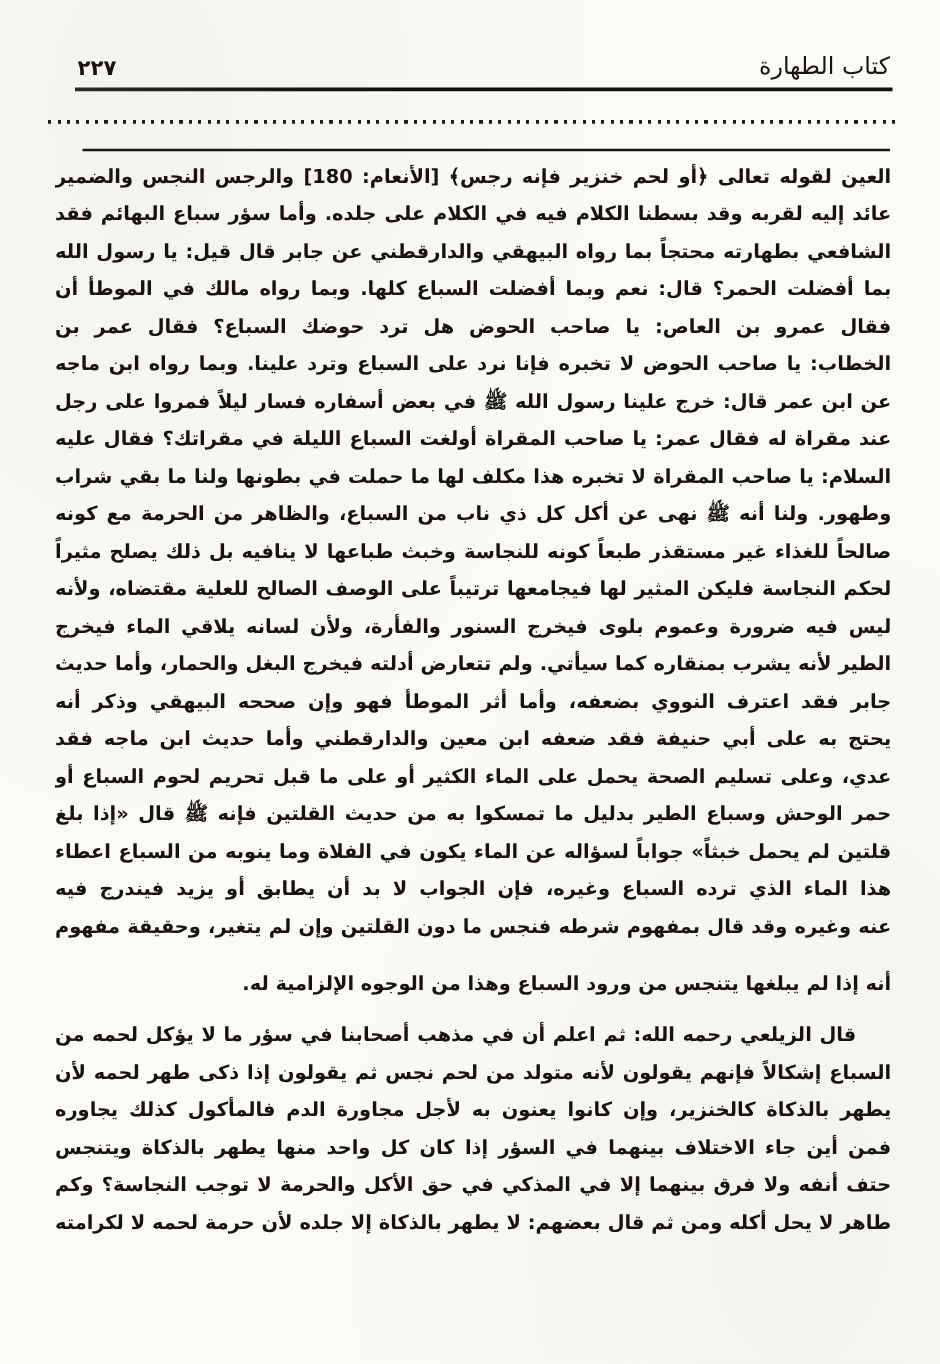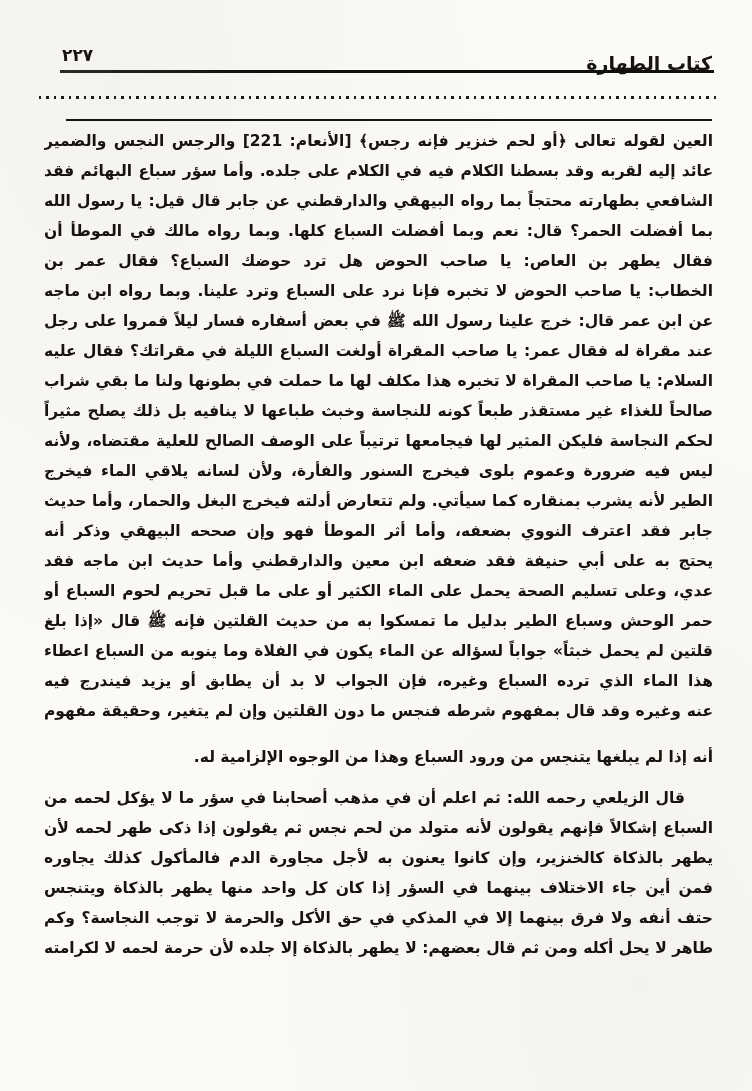--- a/index.html
+++ b/index.html
@@ -10,24 +10,24 @@
     background:
       radial-gradient(ellipse at 15% 8%, rgba(120,110,90,0.05), transparent 45%),
       radial-gradient(ellipse at 85% 90%, rgba(120,110,90,0.05), transparent 45%),
       #fbfaf5;
     font-family: "DejaVu Sans", sans-serif;
     color: #17130e;
     overflow: hidden;
   }
   .chapter-title {
     position: absolute;
-    top: 52px;
+    top: 42px;
     right: 40px;
     font-size: 19px;
-    font-weight: 700;
+    font-weight: 400;
     margin-left: 12px;
   }
   .page-number {
     position: absolute;
     top: 45px;
     left: 62px;
     font-size: 17px;
     font-weight: 700;
     letter-spacing: 1px;
   }
@@ -85,29 +85,30 @@
   <div class="chapter-title">كتاب الطهارة</div>
   <div class="page-number">٢٢٧</div>
 
   <div class="header-rule"></div>
   <div class="dots-rule"></div>
   <div class="matn-rule"></div>
 
   <main class="text-block">
 
     <div class="para para-1">
-      <div class="line">العين لقوله تعالى ﴿أو لحم خنزير فإنه رجس﴾ [الأنعام: 221] والرجس النجس والضمير</div>
+      <div class="line">العين لقوله تعالى ﴿أو لحم خنزير فإنه رجس﴾ [الأنعام: 180] والرجس النجس والضمير</div>
       <div class="line">عائد إليه لقربه وقد بسطنا الكلام فيه في الكلام على جلده. وأما سؤر سباع البهائم فقد قال</div>
       <div class="line">الشافعي بطهارته محتجاً بما رواه البيهقي والدارقطني عن جابر قال قيل: يا رسول الله أنتوضأ</div>
       <div class="line">بما أفضلت الحمر؟ قال: نعم وبما أفضلت السباع كلها. وبما رواه مالك في الموطأ أن</div>
-      <div class="line">فقال يطهر بن العاص: يا صاحب الحوض هل ترد حوضك السباع؟ فقال عمر بن</div>
+      <div class="line">فقال عمرو بن العاص: يا صاحب الحوض هل ترد حوضك السباع؟ فقال عمر بن</div>
       <div class="line">الخطاب: يا صاحب الحوض لا تخبره فإنا نرد على السباع وترد علينا. وبما رواه ابن ماجه</div>
       <div class="line">عن ابن عمر قال: خرج علينا رسول الله ﷺ في بعض أسفاره فسار ليلاً فمروا على رجل</div>
       <div class="line">عند مقراة له فقال عمر: يا صاحب المقراة أولغت السباع الليلة في مقراتك؟ فقال عليه</div>
       <div class="line">السلام: يا صاحب المقراة لا تخبره هذا مكلف لها ما حملت في بطونها ولنا ما بقي شراب</div>
+      <div class="line">وطهور. ولنا أنه ﷺ نهى عن أكل كل ذي ناب من السباع، والظاهر من الحرمة مع كونه</div>
       <div class="line">صالحاً للغذاء غير مستقذر طبعاً كونه للنجاسة وخبث طباعها لا ينافيه بل ذلك يصلح مثيراً</div>
       <div class="line">لحكم النجاسة فليكن المثير لها فيجامعها ترتيباً على الوصف الصالح للعلية مقتضاه، ولأنه</div>
       <div class="line">ليس فيه ضرورة وعموم بلوى فيخرج السنور والفأرة، ولأن لسانه يلاقي الماء فيخرج سباع</div>
       <div class="line">الطير لأنه يشرب بمنقاره كما سيأتي. ولم تتعارض أدلته فيخرج البغل والحمار، وأما حديث</div>
       <div class="line">جابر فقد اعترف النووي بضعفه، وأما أثر الموطأ فهو وإن صححه البيهقي وذكر أنه مرسل</div>
       <div class="line">يحتج به على أبي حنيفة فقد ضعفه ابن معين والدارقطني وأما حديث ابن ماجه فقد ضعفه ابن</div>
       <div class="line">عدي، وعلى تسليم الصحة يحمل على الماء الكثير أو على ما قبل تحريم لحوم السباع أو على</div>
       <div class="line">حمر الوحش وسباع الطير بدليل ما تمسكوا به من حديث القلتين فإنه ﷺ قال «إذا بلغ الماء</div>
       <div class="line">قلتين لم يحمل خبثاً» جواباً لسؤاله عن الماء يكون في الفلاة وما ينوبه من السباع اعطاء لحكم</div>
       <div class="line">هذا الماء الذي ترده السباع وغيره، فإن الجواب لا بد أن يطابق أو يزيد فيندرج فيه المسؤول</div>

